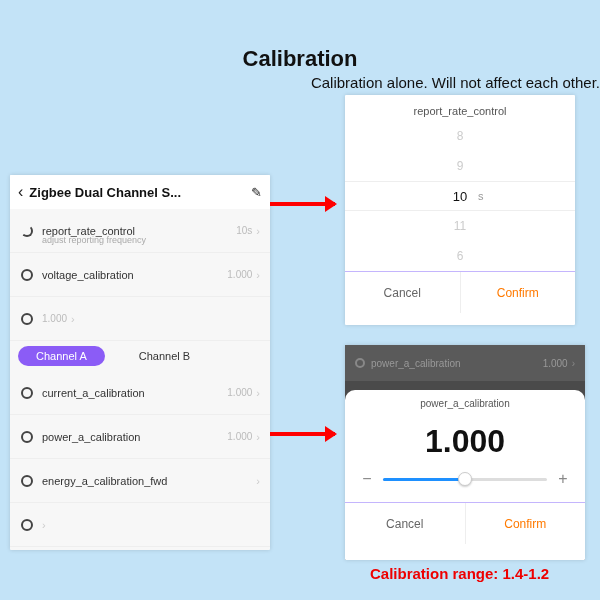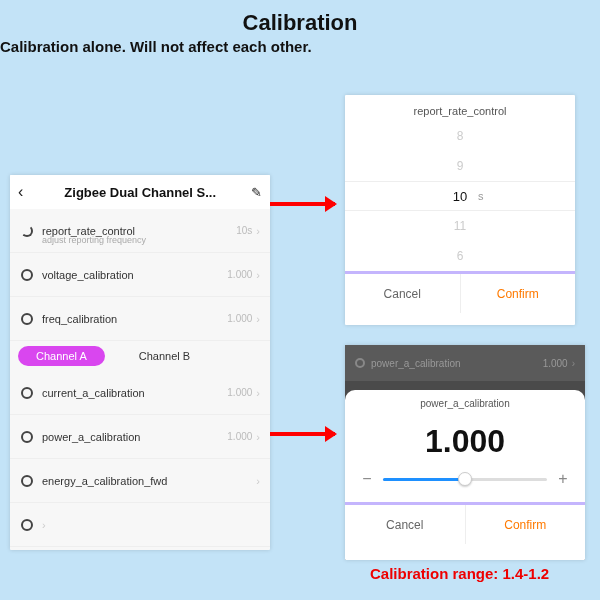--- a/index.html
+++ b/index.html
@@ -2,58 +2,58 @@
 <html><head>
 <meta charset="utf-8">
 <style>
   * { box-sizing: border-box; margin: 0; padding: 0; }
   body {
     width: 600px; height: 600px;
     background: #c3e3f7;
     font-family: -apple-system, Arial, sans-serif;
     position: relative;
   }
-  .title { text-align: center; font-size: 22px; font-weight: bold; padding-top: 10px; color: #111; }
-  .subtitle { text-align: left; font-size: 15px; font-weight: bold; color: #111; margin-top: 2px; }
+  .title { text-align: center; font-size: 22px; font-weight: bold; padding-top: 10px; color: #111; margin-top: 36px; }
+  .subtitle { text-align: right; font-size: 15px; font-weight: normal; color: #111; margin-top: 2px; }
 
   .panel {
     position: absolute;
     background: #f7f7f7;
     border-radius: 1px;
     box-shadow: 0 0 4px rgba(0,0,0,0.15);
     overflow: hidden;
   }
   .left-panel { left: 10px; top: 175px; width: 260px; height: 375px; }
   .top-right-panel { left: 345px; top: 95px; width: 230px; height: 230px; background:#fff; }
   .bottom-right-panel { left: 345px; top: 345px; width: 240px; height: 215px; background:#4a4a4a; }
 
   
   .lp-header { display:flex; align-items:center; height:34px; background:#fff; padding:0 8px; }
   .back { font-size:16px; color:#222; }
-  .lp-title { flex:1; text-align:center; font-size:13px; font-weight:bold; color:#111; padding-left:6px; white-space:nowrap; overflow:hidden; text-overflow:ellipsis; }
+  .lp-title { flex:1; text-align:left; font-size:13px; font-weight:bold; color:#111; padding-left:6px; white-space:nowrap; overflow:hidden; text-overflow:ellipsis; }
   .edit { font-size:13px; color:#222; }
   .row { display:flex; align-items:center; height:44px; padding:0 10px; background:#f7f7f7; border-bottom:1px solid #eee; position:relative; }
   .row .ico { width:14px; height:14px; margin-right:8px; display:flex; align-items:center; justify-content:center; }
   .gear { width:12px; height:12px; border:2px solid #444; border-radius:50%; position:relative; }
   .refresh { width:12px; height:12px; border:2px solid #444; border-radius:50%; border-top-color:transparent; border-left-color:transparent; }
   .row .label { flex:1; font-size:11px; color:#333; }
   .row .sub { position:absolute; left:32px; top:26px; font-size:9px; color:#aaa; }
   .row .val { font-size:10px; color:#bbb; margin-right:4px; }
   .row .chev { font-size:11px; color:#ccc; }
   .tabs { display:flex; height:30px; align-items:center; padding:4px 8px; background:#f7f7f7; }
   .tab { flex:0 0 auto; padding:4px 18px; font-size:11px; color:#333; border-radius:14px; margin-right:16px; }
-  .tab.active { background:#d946ef; color:#fff; }
+  .tab.active { background:#8b5cf6; color:#fff; }
 
   
   .trp-title { text-align:center; font-size:11px; color:#555; padding:10px 0 4px; }
   .picker { height:150px; position:relative; overflow:hidden; }
   .pick-row { height:30px; display:flex; align-items:center; justify-content:center; font-size:12px; color:#ccc; }
   .pick-row.sel { color:#111; border-top:1px solid #eee; border-bottom:1px solid #eee; font-size:13px; position:relative; }
   .pick-row.sel .unit { position:absolute; left:calc(50% + 18px); color:#999; font-size:11px; }
-  .btn-bar { display:flex; height:42px; border-top:3px solid #c4b5fd; }
+  .btn-bar { display:flex; height:42px; border-top:1px solid #c4b5fd; }
   .btn-bar > div { flex:1; display:flex; align-items:center; justify-content:center; font-size:12px; }
   .btn-cancel { color:#666; }
   .btn-confirm { color:#ff7a00; border-left:1px solid #eee; }
 
   
   .dim-row { height:36px; display:flex; align-items:center; padding:0 10px; font-size:10px; color:#999; background:#5a5a5a; }
   .dim-row .dgear { width:10px;height:10px;border:2px solid #888;border-radius:50%;margin-right:6px; }
   .sheet { position:absolute; left:0; right:0; bottom:0; height:170px; background:#fff; border-radius:10px 10px 0 0; }
   .sheet-title { text-align:center; font-size:10px; color:#555; padding:8px 0; }
   .big { text-align:center; font-size:32px; font-weight:bold; color:#111; padding:6px 0 10px; }
@@ -99,21 +99,20 @@
       </span>
     <span class="label">voltage_calibration</span>
     <span class="val">1.000</span>
     <span class="chev">›</span>
   </div>
 
   <div class="row">
     <span class="ico">
         <span class="gear"></span>
       </span>
-    <span class="label">freq_calibration</span>
     <span class="val">1.000</span>
     <span class="chev">›</span>
   </div>
 
   <div class="tabs">
     <div class="tab active">Channel A</div>
     <div class="tab">Channel B</div>
   </div>
 
   <div class="row">

